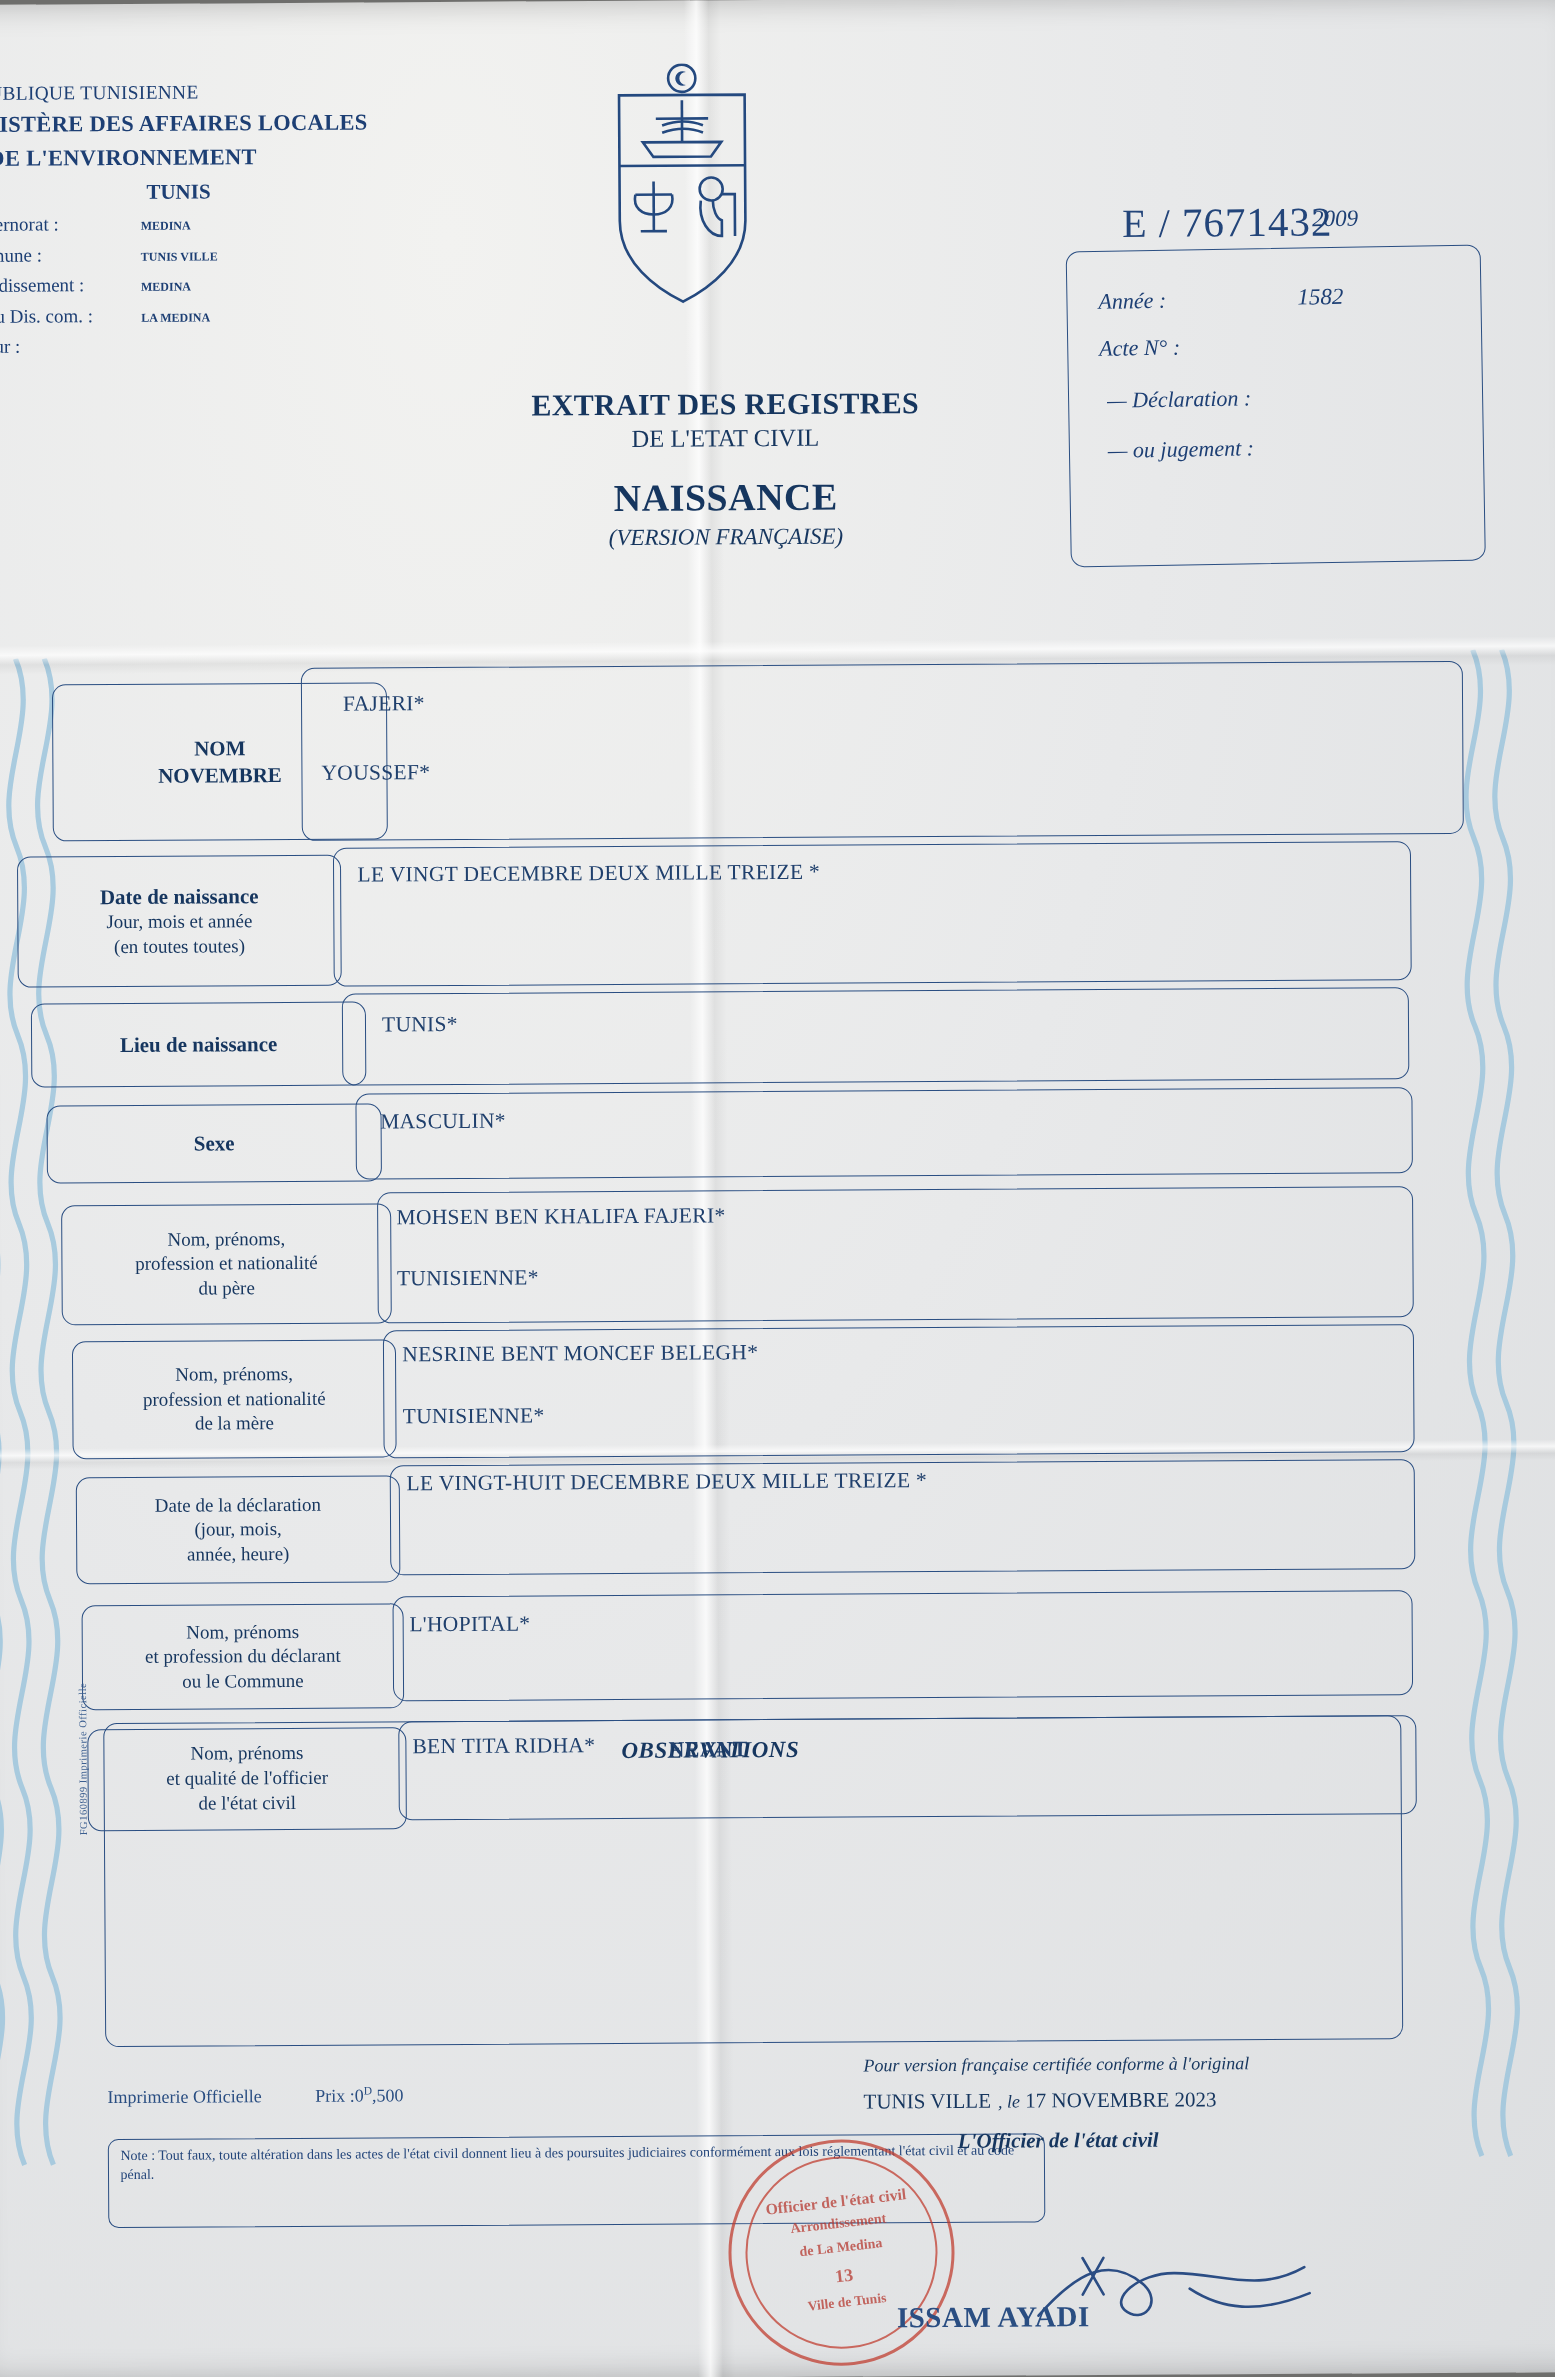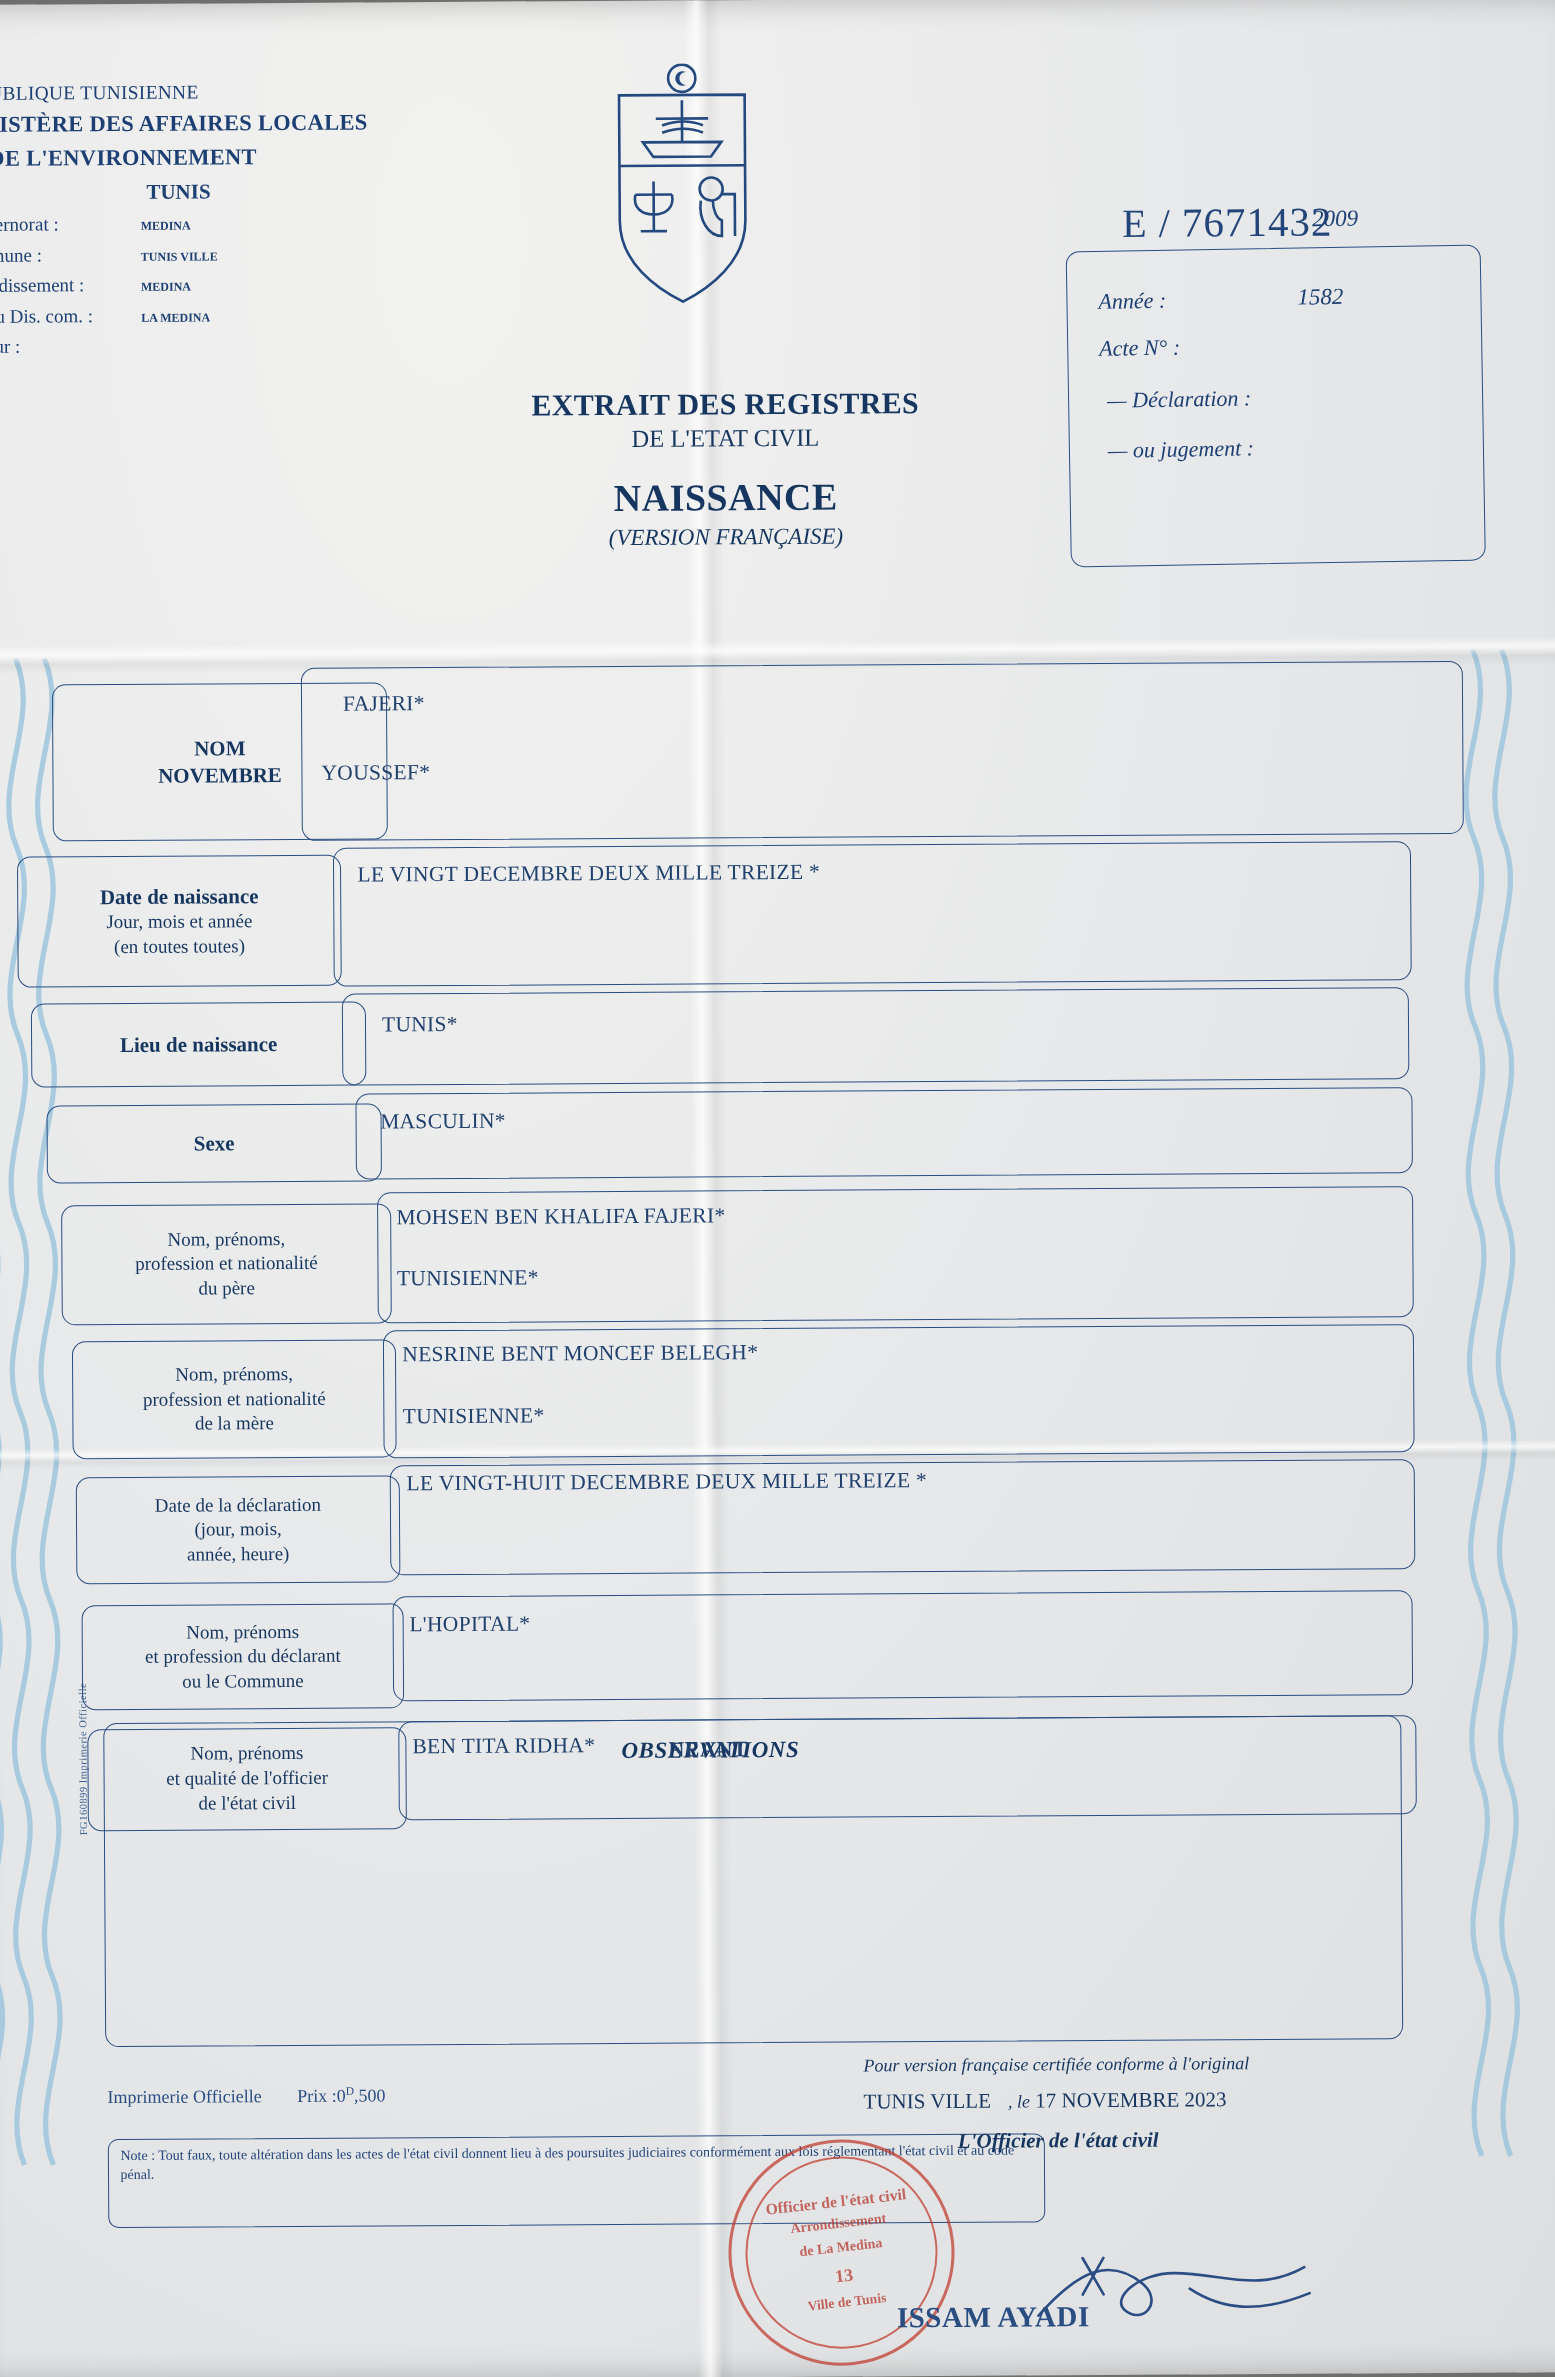--- a/index.html
+++ b/index.html
@@ -219,21 +219,21 @@
   }
 
   
   #footer-print {
     position: absolute;
     left: 133px;
     top: 2082px;
     font-size: 18px;
     color: #2a4e82;
   }
-  #footer-print .price { margin-left: 31px; }
+  #footer-print .price { margin-left: 49px; }
   .sup { vertical-align: super; font-size: 11.5px; }
 
   #note-box {
     position: absolute;
     left: 133px;
     top: 2135px;
     width: 937px;
     height: 89px;
     border: 1.6px solid #2a4e82;
     border-radius: 10.5px;
@@ -247,21 +247,21 @@
   #cert-block {
     position: absolute;
     left: 889px;
     top: 2056px;
     width: 644px;
     color: #16365f;
   }
   #cert-block .c1 { font-size: 18px; font-style: italic; }
   #cert-block .c2 { font-size: 21px; margin-top: 12.6px; }
   #cert-block .c2 .city { font-weight: 400; }
-  #cert-block .c2 .le { font-style: italic; font-size: 18px; margin-left: 17px;}
+  #cert-block .c2 .le { font-style: italic; font-size: 18px; margin-left: 7px;}
   #cert-block .c3 { font-size: 21px; font-weight: 700; font-style: italic; margin-top: 15.7px; margin-left: 94px;}
 
   #officer-name {
     position: absolute;
     left: 921px;
     top: 2302px;
     font-size: 29px;
     font-weight: 700;
     letter-spacing: 0.5px;
     color: #2a4e82;

